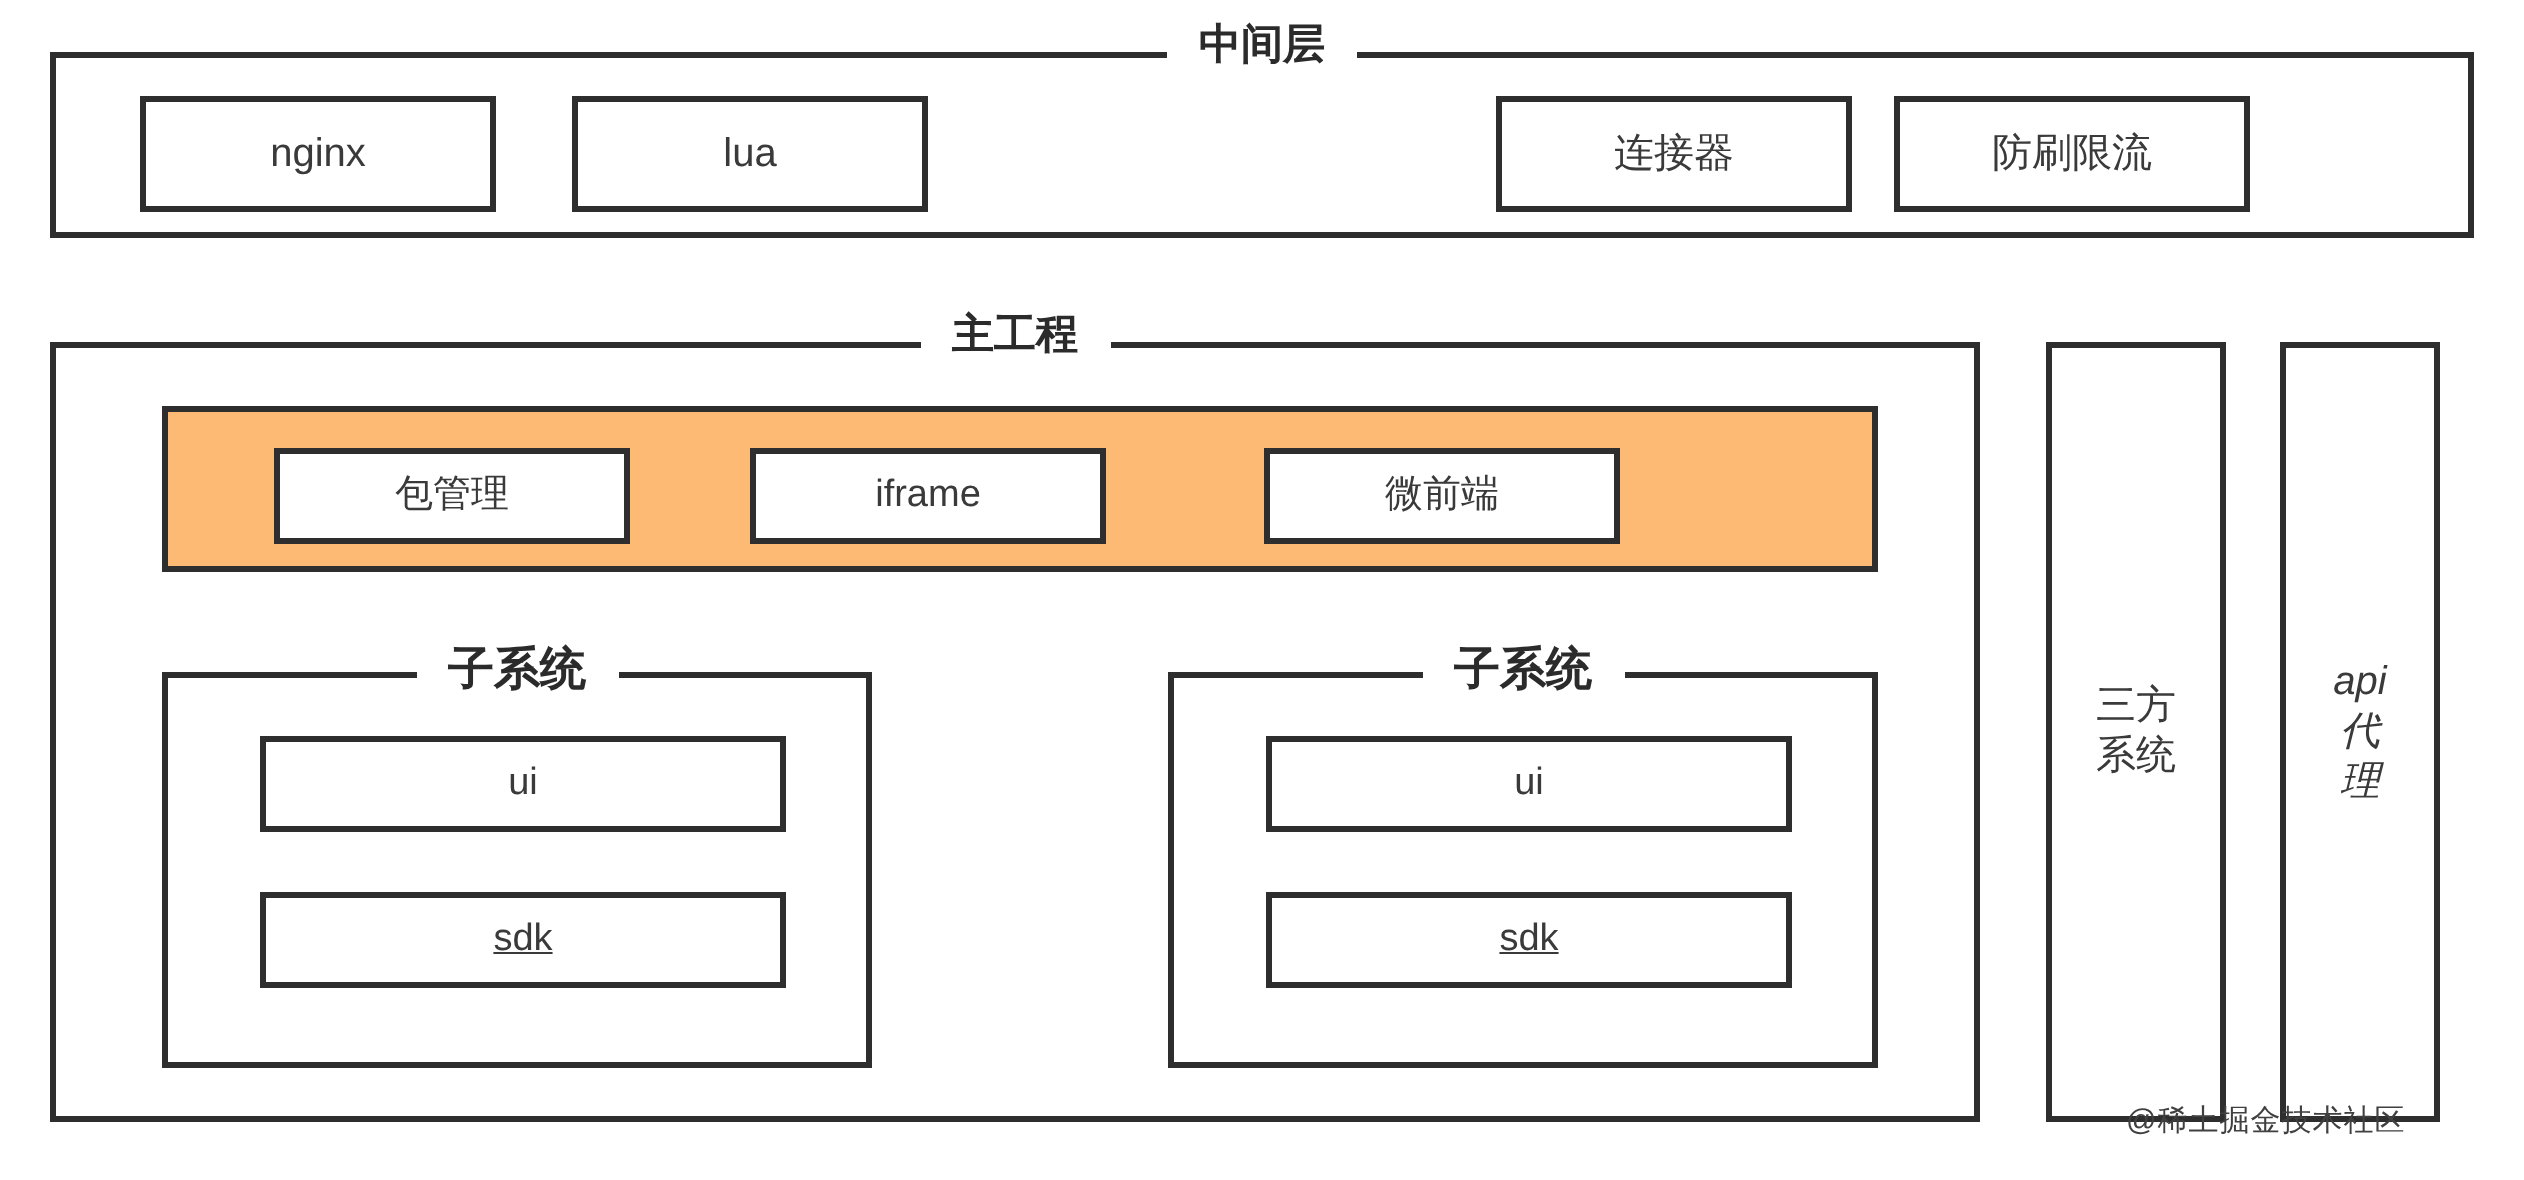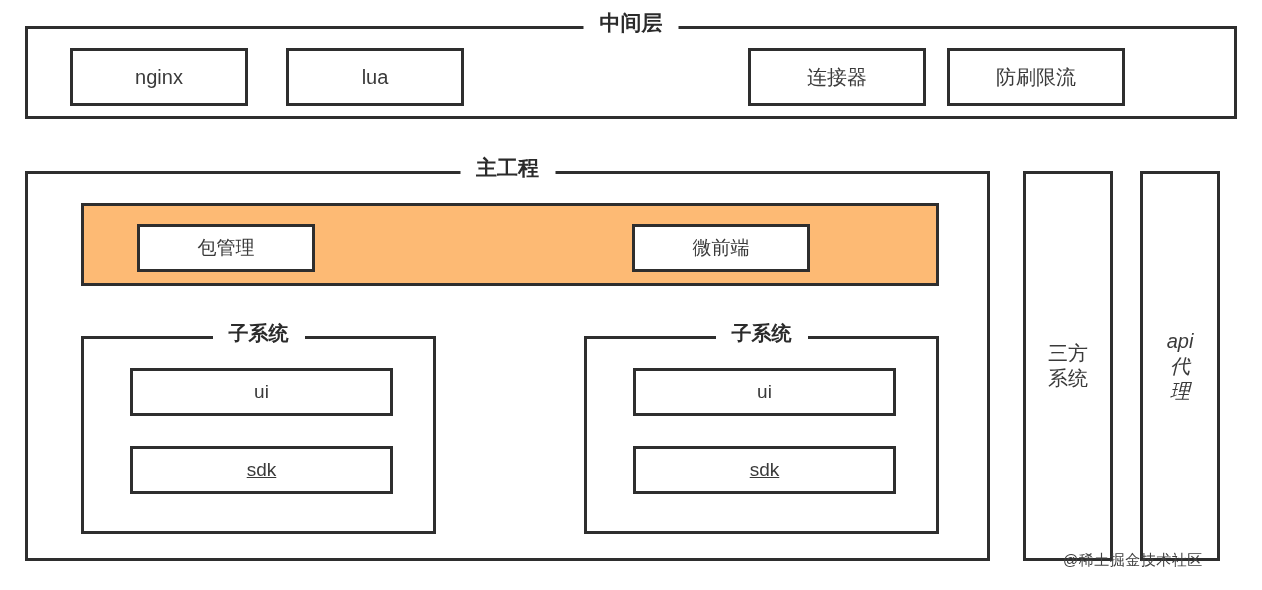--- a/index.html
+++ b/index.html
@@ -102,21 +102,21 @@
   }
 
   
   .subsystem {
     top: 162px;
     width: 355px;
     height: 198px;
     border-width: 3px;
   }
   .subsystem > .group-title {
-    font-size: 20px;
+    font-size: 23px;
     font-weight: 700;
     top: -16px;
   }
   #subsystem-1 { left: 53px; }
   #subsystem-2 { left: 556px; }
   .sub-node {
     left: 46px;
     width: 263px;
     height: 48px;
     font-size: 19px;
@@ -168,20 +168,21 @@
     <div class="node mid-node" style="left:258px;width:178px;">lua</div>
     <div class="node mid-node" style="left:696px;width:178px;margin-left:24px;">连接器</div>
     <div class="node mid-node" style="left:919px;width:178px;">防刷限流</div>
   </div>
 
   <div class="group" id="main-project">
     <div class="group-title">主工程</div>
 
     <div id="main-top-row">
       <div class="node toprow-node" style="left:53px;width:178px;">包管理</div>
+      <div class="node toprow-node" style="left:291px;width:178px;">iframe</div>
       <div class="node toprow-node" style="left:548px;width:178px;">微前端</div>
     </div>
 
     <div class="group subsystem" id="subsystem-1">
       <div class="group-title">子系统</div>
       <div class="node sub-node ui">ui</div>
       <div class="node sub-node sdk">sdk</div>
     </div>
 
     <div class="group subsystem" id="subsystem-2">

